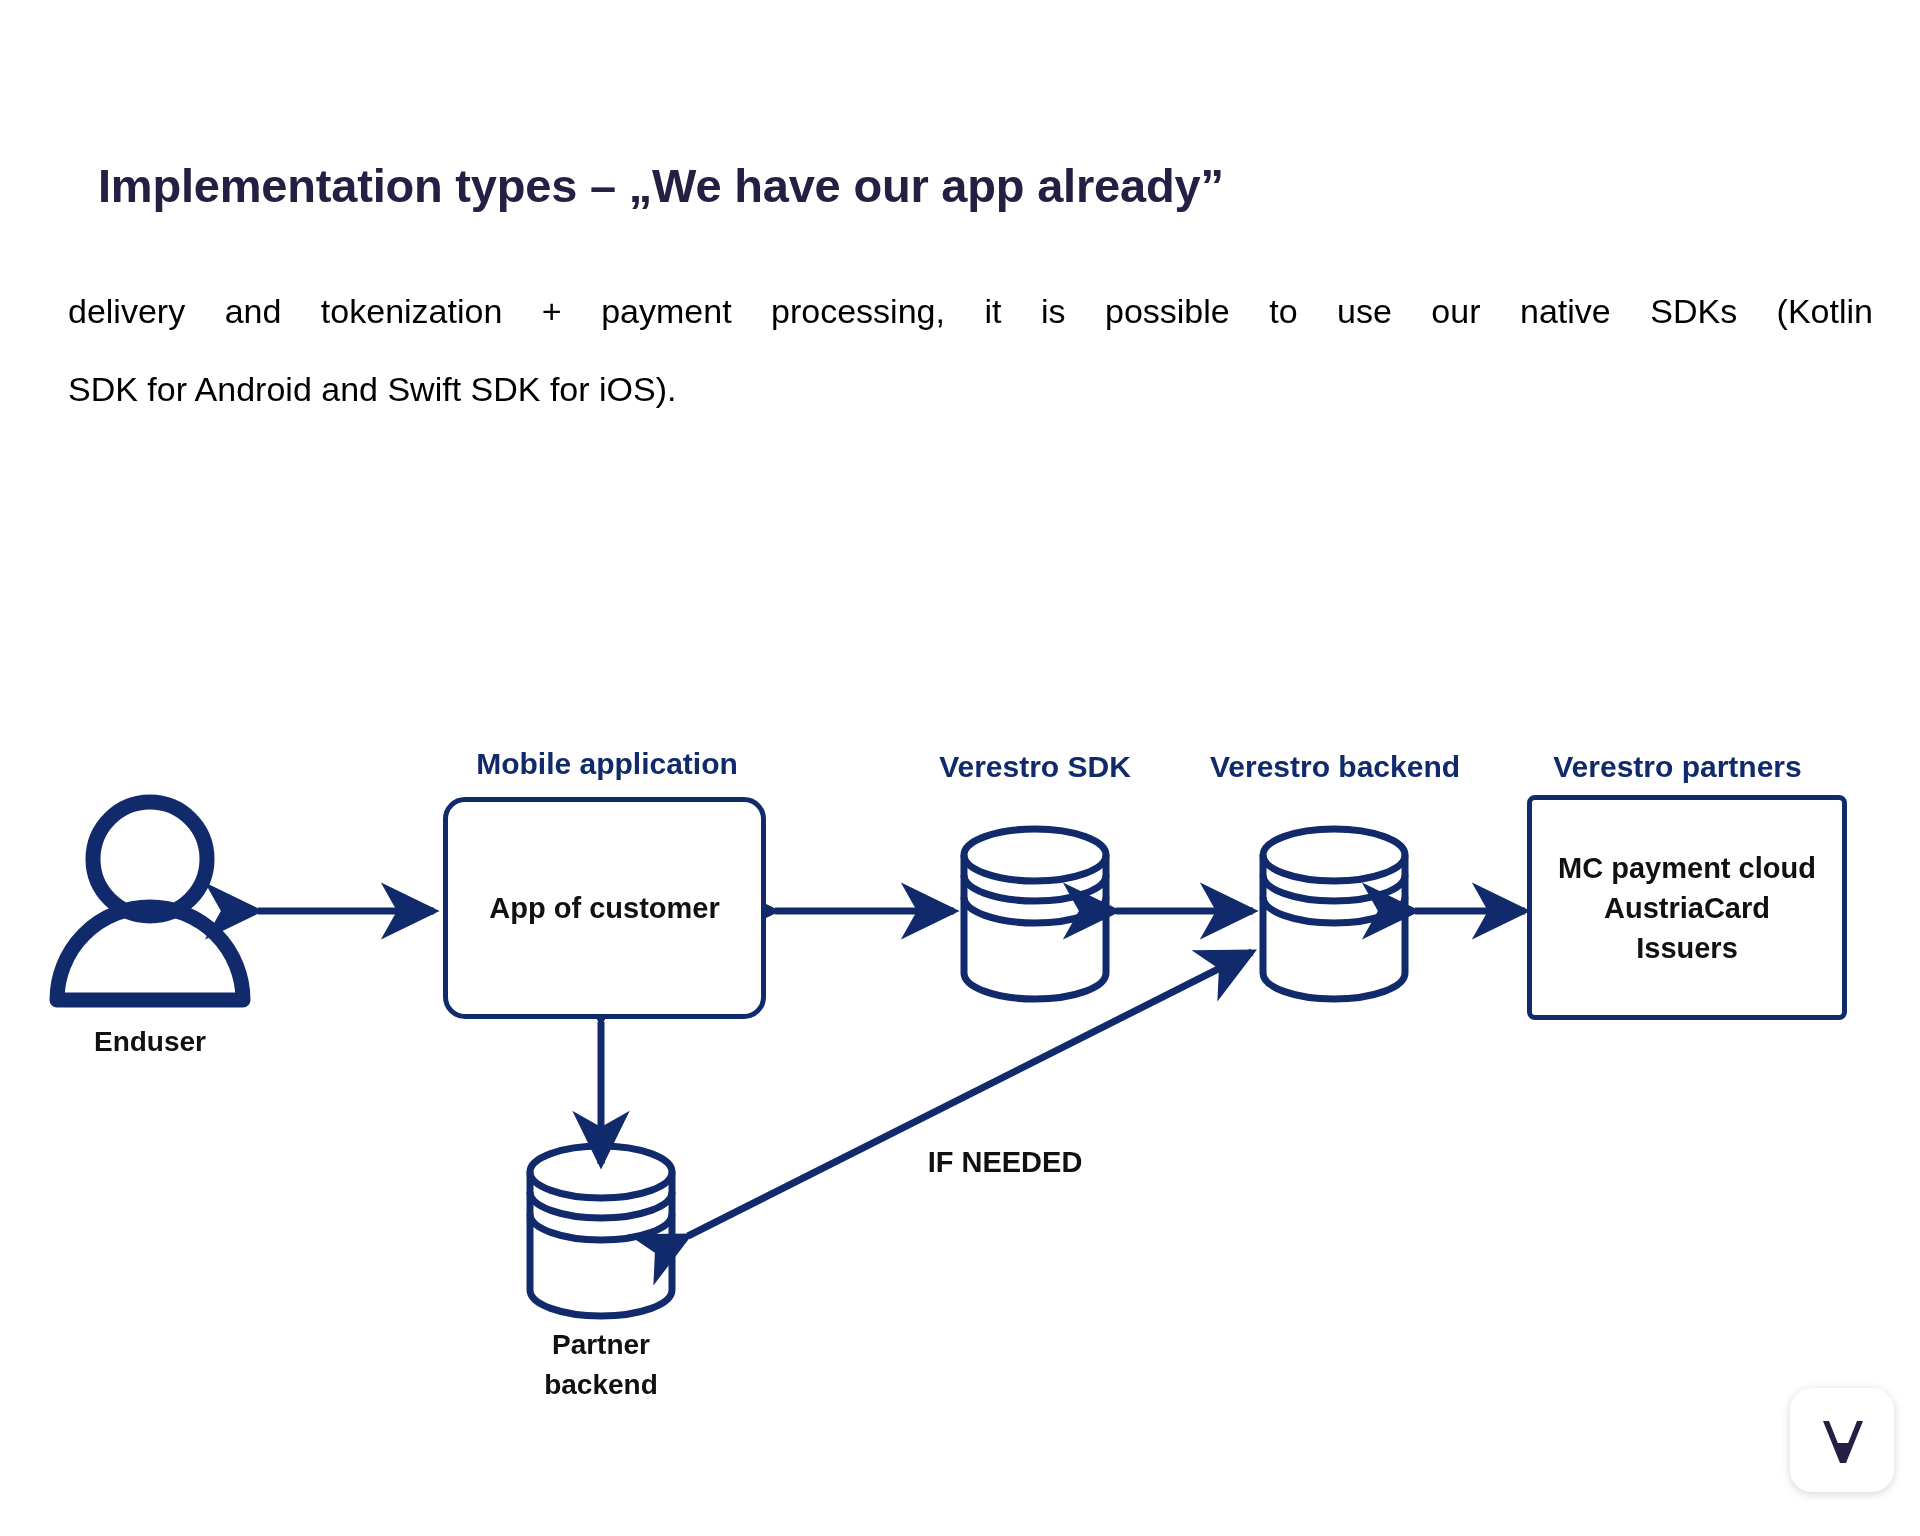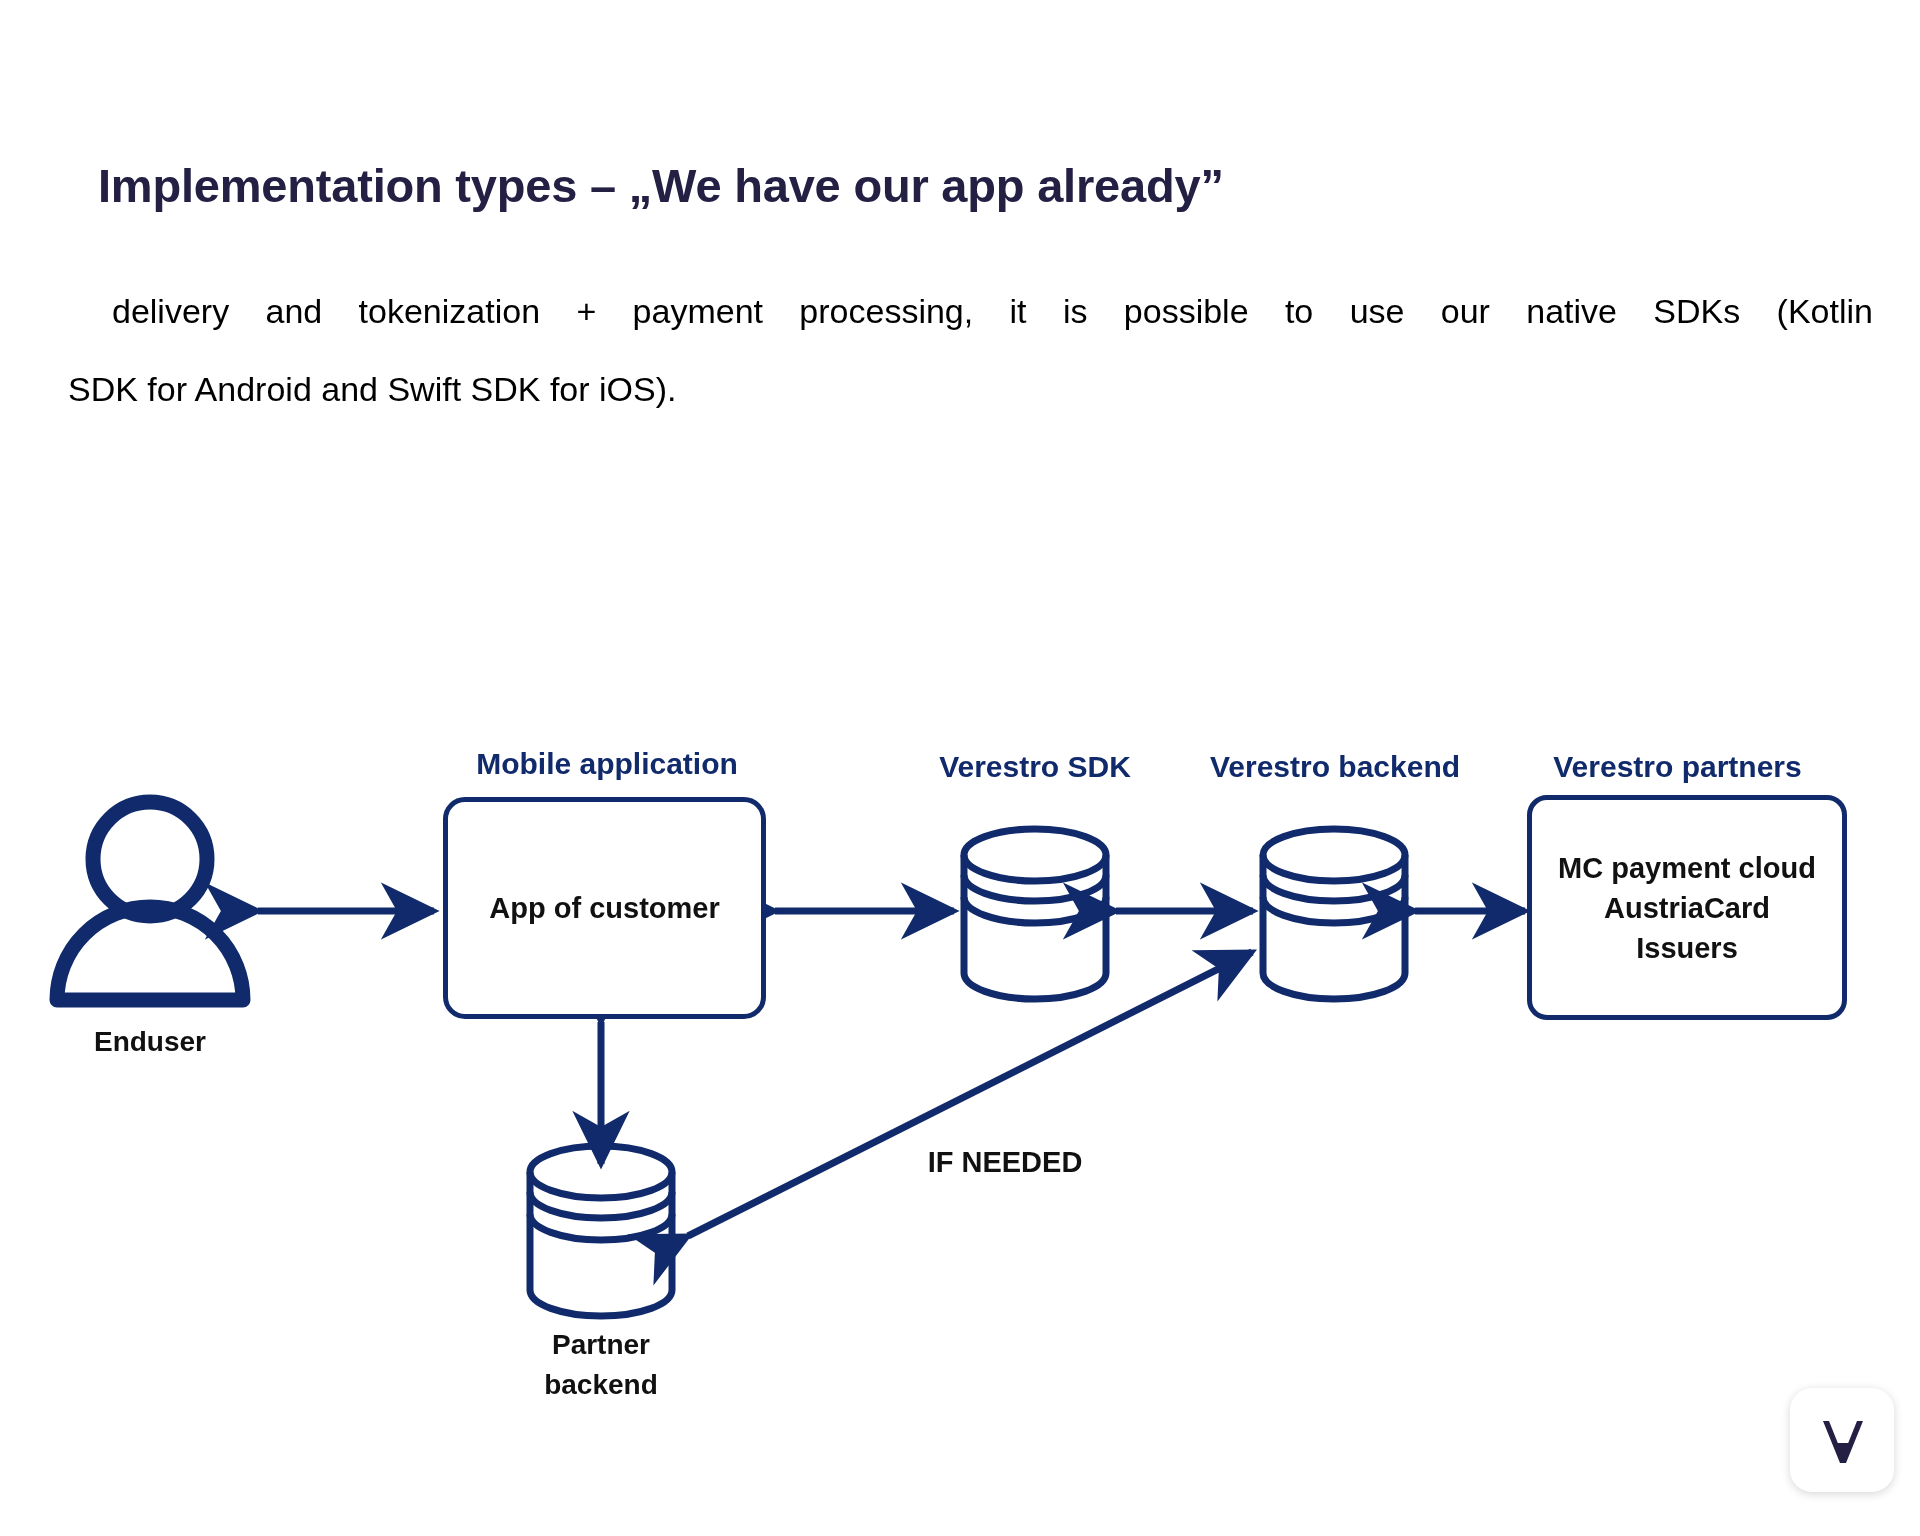--- a/index.html
+++ b/index.html
@@ -108,21 +108,21 @@
     align-items: center;
     justify-content: center;
   }
 </style>
 </head>
 <body>
 
 <div id="slide-title">Implementation types – „We have our app already”</div>
 
 <div id="body-paragraph">
-  <div style="text-align:justify;text-align-last:justify;margin-left:44px;">delivery and tokenization + payment processing, it is possible to use our native SDKs (Kotlin</div>
+  <div style="text-align:justify;text-align-last:justify;">delivery and tokenization + payment processing, it is possible to use our native SDKs (Kotlin</div>
   <div style="text-align:left;">SDK for Android and Swift SDK for iOS).</div>
 </div>
 
 <div id="diagram">
 
   <div class="col-label" style="left:452px; top:747px; width:310px;">Mobile application</div>
 
   <div class="col-label" style="left:920px; top:750px; width:230px;">Verestro SDK</div>
 
   <div class="col-label" style="left:1185px; top:750px; width:300px;">Verestro backend</div>
@@ -172,21 +172,21 @@
 
     <line x1="601" y1="1022" x2="601" y2="1164" stroke="#102a6b" stroke-width="7" marker-start="url(#ah)" marker-end="url(#ah)"></line>
 
     <line x1="688" y1="1236" x2="1252" y2="952" stroke="#102a6b" stroke-width="7" marker-start="url(#ah)" marker-end="url(#ah)"></line>
   </svg>
 
   <div class="box" style="left:443px; top:797px; width:323px; height:222px;">
     <span class="box-text">App of customer</span>
   </div>
 
-  <div class="box" style="left:1527px; top:795px; width:320px; height:225px; flex-direction:column; border-radius:20px;">
+  <div class="box" style="left:1527px; top:795px; width:320px; height:225px; flex-direction:column; border-radius:8px;">
     <span class="box-text">MC payment cloud</span>
     <span class="box-text">AustriaCard</span>
     <span class="box-text">Issuers</span>
   </div>
 
   <div class="node-label" style="left:50px; top:1022px; width:200px;">Enduser</div>
 
   <div class="node-label" style="left:471px; top:1325px; width:260px;">
     <div>Partner</div>
     <div>backend</div>

